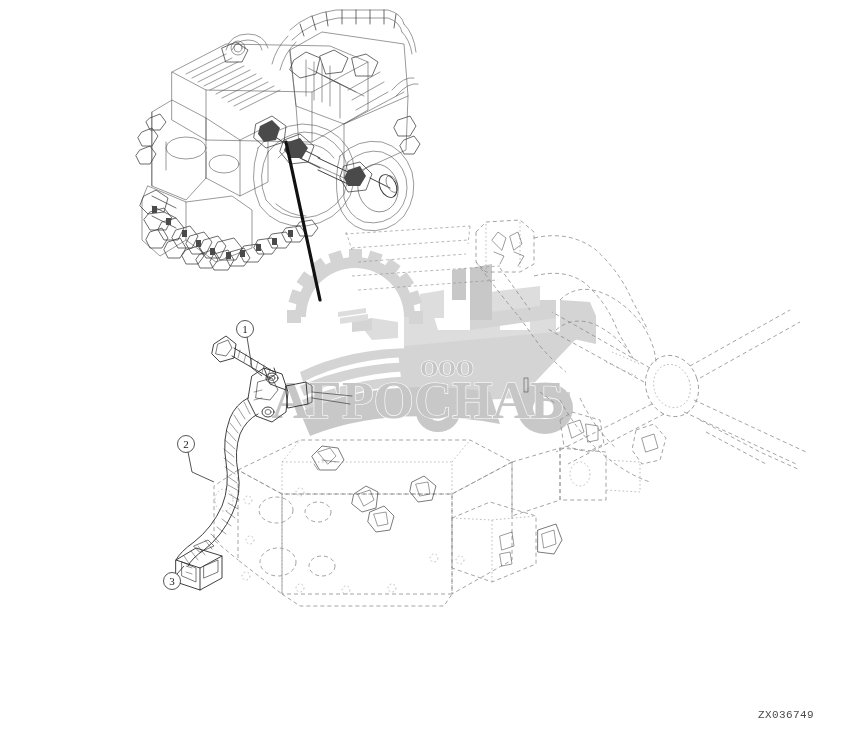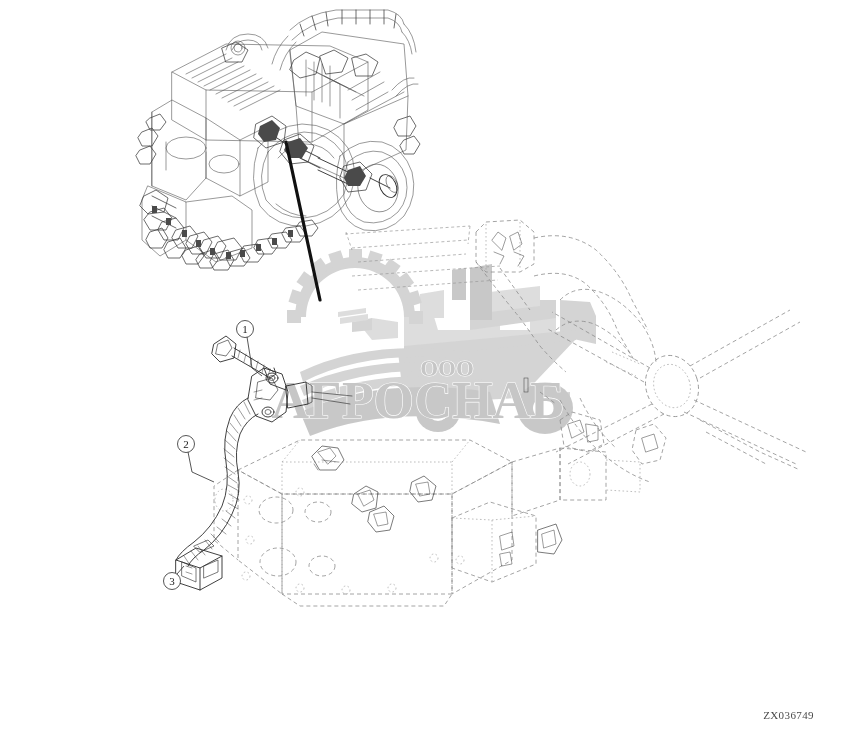--- a/index.html
+++ b/index.html
@@ -21,21 +21,21 @@
     position: absolute;
     top: 0;
     left: 0;
     width: 841px;
     height: 731px;
   }
   .part-number {
     position: absolute;
     right: 27px;
     bottom: 10px;
-    font-family: Liberation Serif, serif;
+    font-family: Liberation Mono, monospace;
     font-size: 11px;
     letter-spacing: 0.4px;
     color: #4a4a4a;
     white-space: nowrap;
   }
   .callout-text {
     font-family: "Liberation Serif", serif;
     font-size: 11px;
     fill: #1a1a1a;
   }

